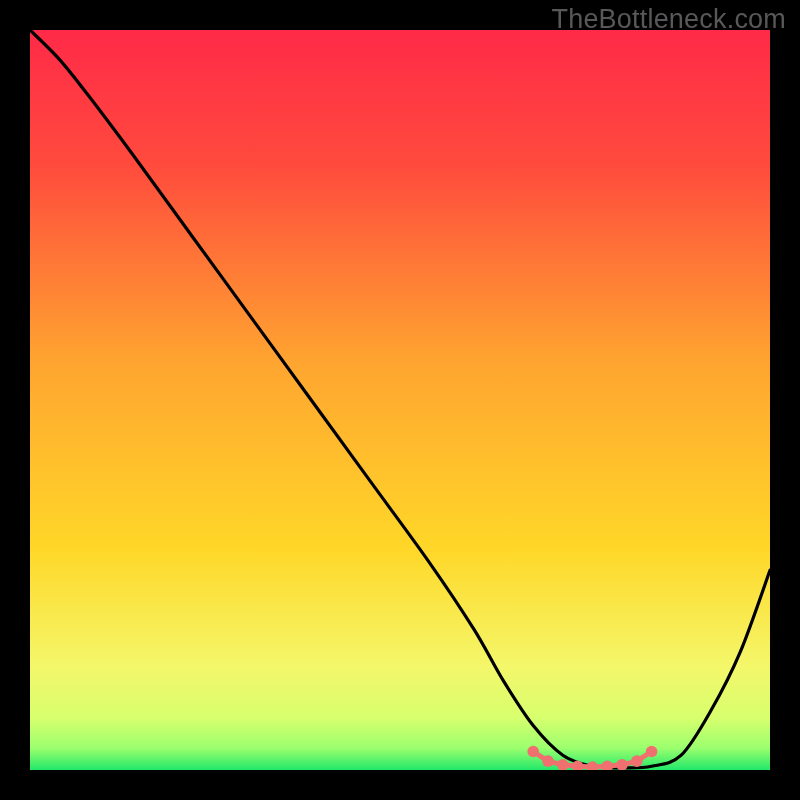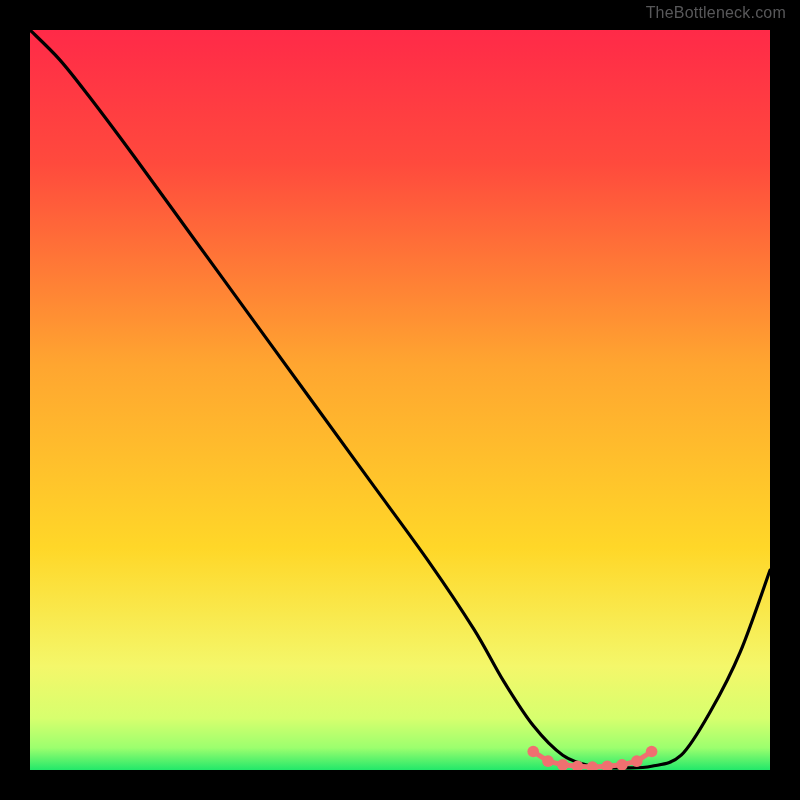--- a/index.html
+++ b/index.html
@@ -1,17 +1,17 @@
 <!DOCTYPE html>
 <html><head>
 <meta charset="utf-8">
 <style>
   html,body{margin:0;padding:0}
   body{width:800px;height:800px;background:#000;position:relative;font-family:Arial,Helvetica,sans-serif}
-  .watermark{position:absolute;top:4px;right:14px;color:#58585a;font-size:16px;font-weight:500;letter-spacing:.2px}
+  .watermark{position:absolute;top:4px;right:14px;color:#58585a;font-size:27px;font-weight:500;letter-spacing:.2px}
   .plot-wrap{position:absolute;left:30px;top:30px;width:740px;height:740px}
   svg{display:block;position:absolute;left:0;top:0}
 </style>
 </head>
 <body>
 
 <div class="watermark">TheBottleneck.com</div>
 
 <div class="plot-wrap">
   <svg viewBox="0 0 740 740" width="740" height="740">

